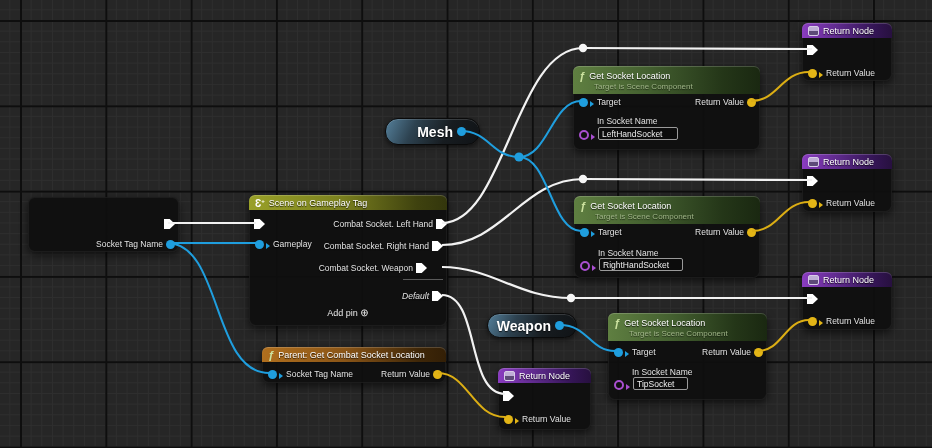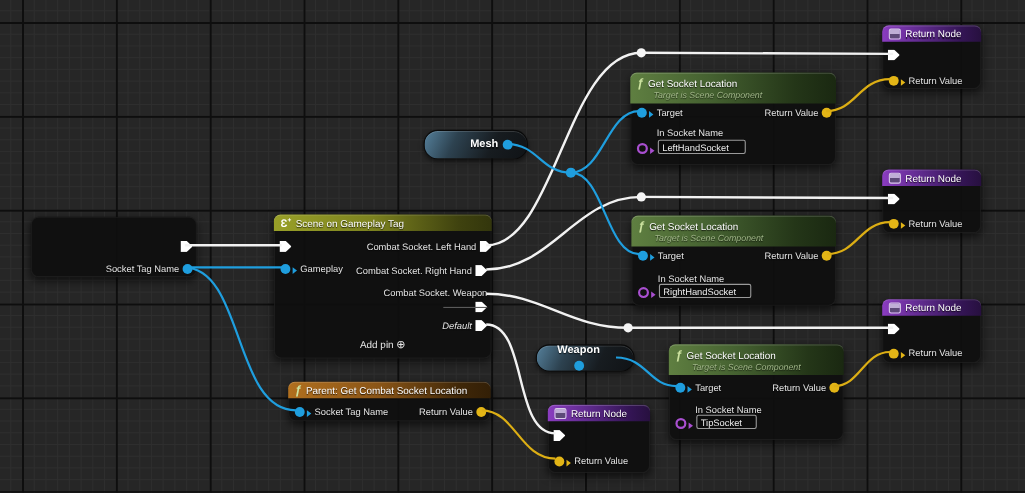--- a/index.html
+++ b/index.html
@@ -24,21 +24,21 @@
     height:15px;border-radius:6px 6px 0 0;display:flex;align-items:center;
     padding:0 6px;gap:4px;box-shadow:inset 0 1px 0 rgba(255,255,255,.18);
     white-space:nowrap;overflow:hidden;
   }
   .hdr.tall{height:27px;flex-wrap:wrap;align-content:center;padding-top:1px;}
   .hdr-purple{background:linear-gradient(to right,#8a3cc0,#5e2a8c 40%,#341555 80%,#27103f);}
   .hdr-olive {background:linear-gradient(to right,#99a028,#7c821f 45%,#3f420f 85%,#33360c);}
   .hdr-green {background:linear-gradient(to right,#5f7f41,#446030 40%,#243618 80%,#1a2811);}
   .hdr-orange{background:linear-gradient(to right,#b06f1e,#8a5517 45%,#3f2708 85%,#331f06);}
   .title{font-size:9px;font-weight:normal;color:#fff;text-shadow:0 1px 1px rgba(0,0,0,.8);}
-  .subtitle{font-size:8px;font-style:italic;color:#9fb587;width:100%;line-height:8px;margin-left:15px;margin-top:-2px;text-shadow:0 1px 1px rgba(0,0,0,.6);}
+  .subtitle{font-size:8px;color:#9fb587;width:100%;line-height:8px;margin-left:15px;margin-top:-2px;text-shadow:0 1px 1px rgba(0,0,0,.6);}
   .icon-sq{width:9px;height:8px;border:1px solid #d8cce8;border-radius:2px;
     background:linear-gradient(#bfaed6 45%,#5d4a78 45%);flex:0 0 auto;}
   .icon-switch{font-size:10px;font-weight:bold;color:#fff;line-height:10px;flex:0 0 auto;}
   .icon-switch sup{font-size:6px;}
   .icon-f{font-size:11px;font-style:italic;font-weight:bold;color:#cde3a0;line-height:10px;flex:0 0 auto;}
   .row{position:absolute;display:flex;align-items:flex-end;gap:3px;height:12px;}
   .lbl{font-size:8.5px;color:#e4e4e4;white-space:nowrap;text-shadow:0 1px 1px rgba(0,0,0,.7);}
   .lbl.it{font-style:italic;}
   .pin-exec{width:11px;height:10px;background:#fff;flex:0 0 auto;
     clip-path:polygon(0 0,52% 0,100% 50%,52% 100%,0 100%);}
@@ -58,21 +58,21 @@
   .divider{position:absolute;height:1px;background:#5a5a5a;}
   .addpin{position:absolute;width:100%;text-align:center;font-size:9px;color:#e8e8e8;}
   .addpin .plus{font-size:10px;}
   .pill{
     position:absolute;border-radius:13px;display:flex;align-items:center;
     justify-content:flex-end;gap:4px;box-sizing:border-box;z-index:2;
     background:linear-gradient(115deg,#55809b 0%,#2d4250 30%,#171c20 65%,#101316 100%);
     border:1px solid #0a0a0a;
     box-shadow:0 2px 5px rgba(0,0,0,.55), inset 0 1px 0 rgba(255,255,255,.14);
   }
-  .pill .lbl{font-size:10px;font-weight:bold;color:#fff;}
+  .pill .lbl{font-size:14px;font-weight:bold;color:#fff;}
   #wires{position:absolute;left:0;top:0;z-index:3;pointer-events:none;}
 </style>
 </head>
 <body>
 
 <div id="canvas">
 
   <div class="node" style="left:28px;top:197px;width:151px;height:55px;">
     <div class="row" style="right:4px;top:20px;">
       <span class="pin-exec"></span>
@@ -97,21 +97,21 @@
       <span class="lbl">Gameplay</span>
     </div>
     <div class="row" style="right:0;top:22px;">
       <span class="lbl">Combat Socket. Left Hand</span>
       <span class="pin-exec"></span>
     </div>
     <div class="row" style="right:4px;top:44px;">
       <span class="lbl">Combat Socket. Right Hand</span>
       <span class="pin-exec"></span>
     </div>
-    <div class="row" style="right:4px;top:66px;flex-direction:column;">
+    <div class="row" style="right:20px;top:66px;">
       <span class="lbl">Combat Socket. Weapon</span>
       <span class="pin-exec"></span>
     </div>
     <div class="divider" style="right:4px;top:84px;width:40px;"></div>
     <div class="row" style="right:4px;top:94px;">
       <span class="lbl it">Default</span>
       <span class="pin-exec"></span>
     </div>
     <div class="addpin" style="top:112px;">
       <span>Add pin</span>
@@ -132,21 +132,21 @@
     <div class="row" style="right:4px;top:20px;">
       <span class="lbl">Return Value</span>
       <span class="dot gold"></span>
     </div>
   </div>
 
   <div class="pill" style="left:385px;top:118px;width:95px;height:27px;padding-right:13px;">
     <span class="lbl">Mesh</span>
     <span class="dot blue"></span>
   </div>
-  <div class="pill" style="left:487px;top:313px;width:90px;height:25px;padding-right:12px;flex-direction:column;">
+  <div class="pill" style="left:487px;top:313px;width:90px;height:25px;padding-right:12px;">
     <span class="lbl">Weapon</span>
     <span class="dot blue"></span>
   </div>
 
   <div class="node" style="left:573px;top:66px;width:187px;height:84px;">
     <div class="hdr tall hdr-green">
       <span class="icon-f">ƒ</span>
       <span class="title">Get Socket Location</span>
       <span class="subtitle">Target is Scene Component</span>
     </div>

